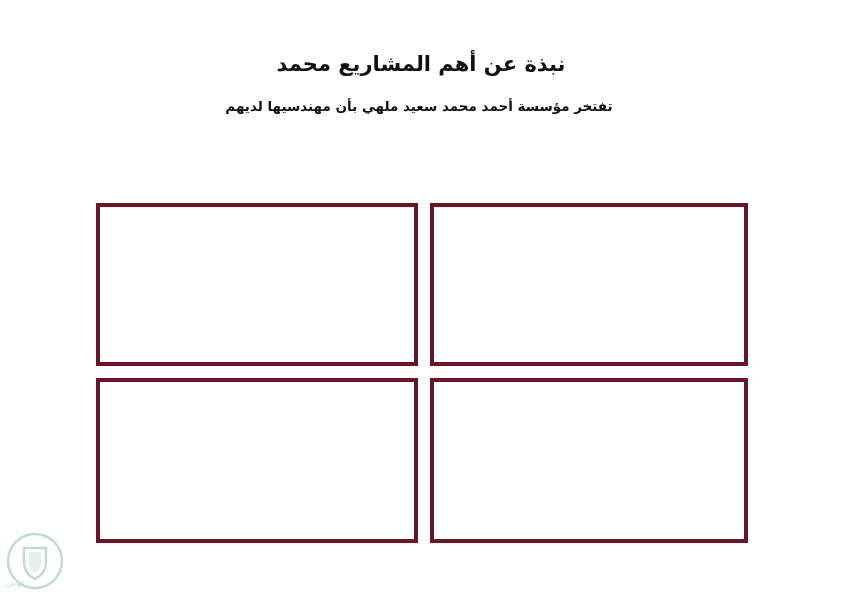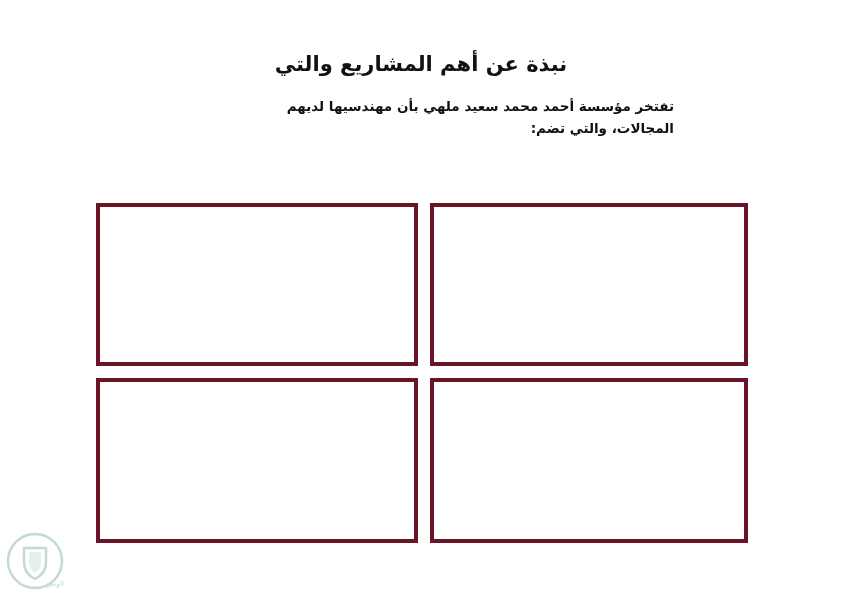--- a/index.html
+++ b/index.html
@@ -32,21 +32,21 @@
     color: #111111;
     letter-spacing: 0px;
     direction: rtl;
   }
 
   .slide-body {
     position: absolute;
     top: 96px;
     right: 168px;
     width: 510px;
-    text-align: right;
+    text-align: center;
     direction: rtl;
     font-size: 13.5px;
     line-height: 1.62;
     color: #111111;
     font-weight: bold;
   }
   .slide-body p {
     margin: 0;
   }
 
@@ -76,36 +76,35 @@
     bottom: 6px;
     width: 58px;
     height: 58px;
     opacity: 0.55;
   }
   .watermark .wm-text {
     position: absolute;
     bottom: 2px;
     left: 0;
     right: 0;
-    text-align: right;
+    text-align: left;
     font-size: 7px;
     color: #8fbfae;
     direction: rtl;
   }
 </style>
 </head>
 <body>
 
 <div class="page">
 
-  <div class="slide-title">نبذة عن أهم المشاريع والتي</div>
+  <div class="slide-title">نبذة عن أهم المشاريع محمد</div>
 
   <div class="slide-body">
     <p>تفتخر مؤسسة أحمد محمد سعيد ملهي بأن مهندسيها لديهم</p>
-    <p>المجالات، والتي تضم:</p>
   </div>
 
   <div class="frames">
     <div class="frame r0 c1"></div>
     <div class="frame r0 c0"></div>
     <div class="frame r1 c1"></div>
     <div class="frame r1 c0"></div>
   </div>
 
   <div class="watermark">

